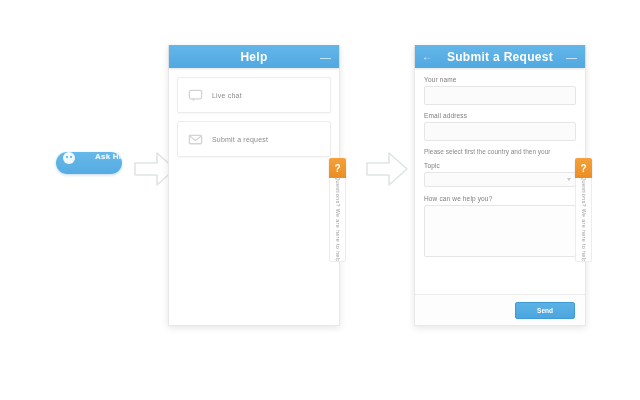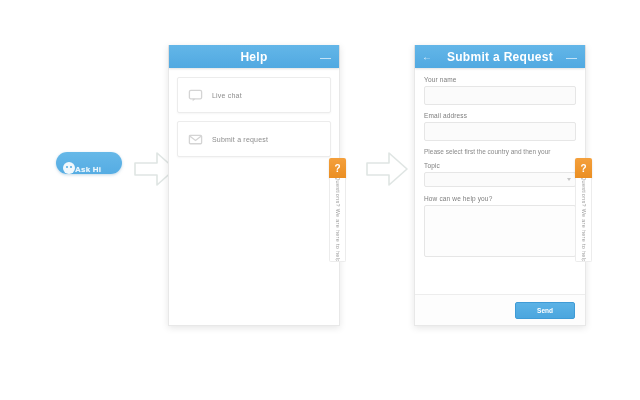--- a/index.html
+++ b/index.html
@@ -27,22 +27,22 @@
   .ask-pill {
     position: absolute;
     left: 56px;
     top: 152px;
     width: 66px;
     height: 22px;
     border-radius: 11px;
     background: linear-gradient(180deg, #66b8e8 0%, #55ace3 100%);
     box-shadow: 0 1px 3px rgba(80,140,180,.35);
     display: flex;
-    align-items: flex-end;
-    gap: 0;
+    align-items: flex-start;
+    gap: 20px;
     padding: 0 7px;
     box-sizing: border-box;
   }
   .ask-pill .smiley {
     width: 12px;
     height: 12px;
     border-radius: 50%;
     background: #ffffff;
     opacity: .92;
     flex: 0 0 auto;

